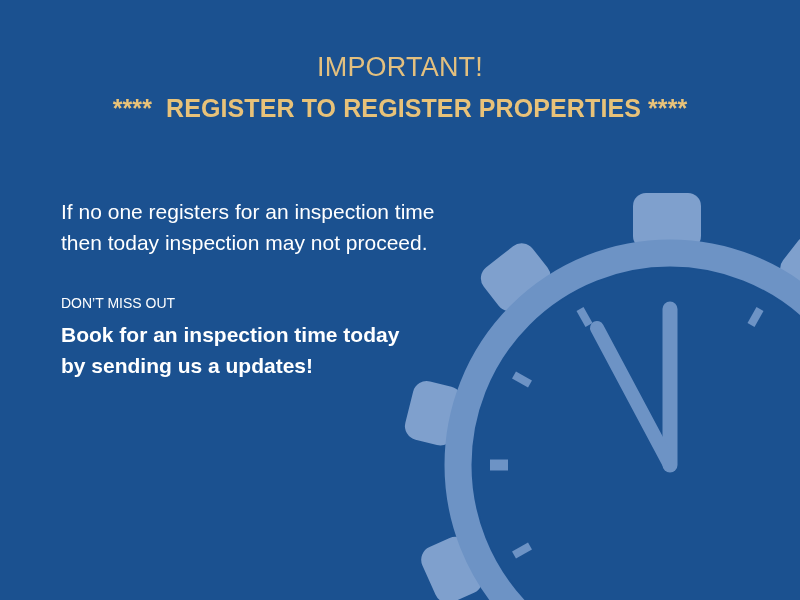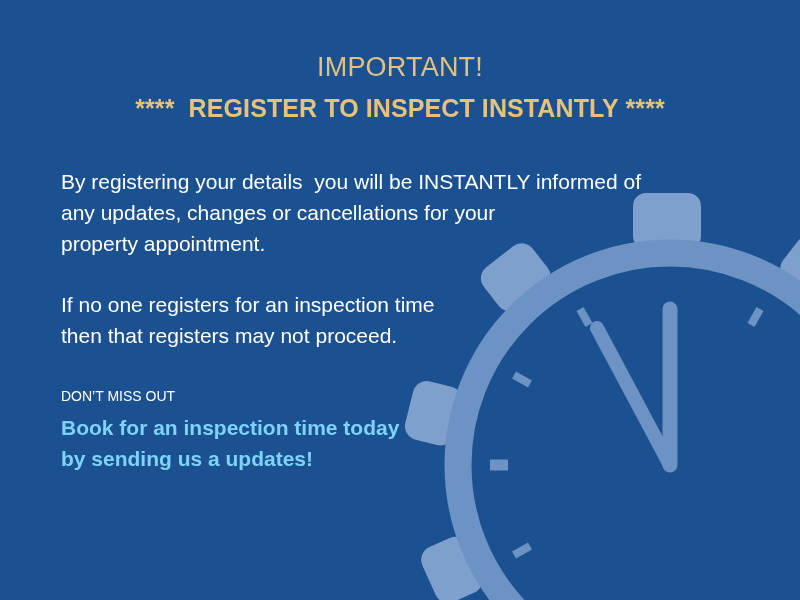--- a/index.html
+++ b/index.html
@@ -87,21 +87,21 @@
   .para-gap-2 { height: 30px; }
 
   .cta-line-white {
     color: #ffffff;
     font-size: 14px;
     font-weight: 400;
     line-height: 31px;
     white-space: pre;
   }
   .cta-line-gold {
-    color: #7dd3fc;
+    color: #ffffff;
     font-size: 21px;
     font-weight: 700;
     line-height: 31px;
     white-space: pre;
   }
 </style>
 </head>
 <body>
 
 <div id="poster">
@@ -175,32 +175,29 @@
       <line x1="670" y1="465" x2="670" y2="309" stroke="#6d93c5" stroke-width="15" stroke-linecap="round"></line>
 
       <line x1="670" y1="465" x2="597" y2="328" stroke="#6d93c5" stroke-width="14" stroke-linecap="round"></line>
     </g>
   </svg>
 
   <div id="content">
 
     <div class="headline-block">
       <div class="headline-1">IMPORTANT!</div>
-      <div class="headline-2">****  REGISTER TO INSPECT INSTANTLY ****</div>
+      <div class="headline-2">****  REGISTER TO REGISTER PROPERTIES ****</div>
     </div>
 
     <div class="body-block">
-      <div class="para">By registering your details  you will be INSTANTLY informed of
-any updates, changes or cancellations for your
-property appointment.</div>
 
       <div class="para-gap-1"></div>
 
       <div class="para">If no one registers for an inspection time
-then that registers may not proceed.</div>
+then today inspection may not proceed.</div>
 
       <div class="para-gap-2"></div>
 
       <div class="cta-line-white">DON’T MISS OUT</div>
       <div class="cta-line-gold">Book for an inspection time today</div>
       <div class="cta-line-gold">by sending us a updates!</div>
     </div>
 
   </div>
 </div>

